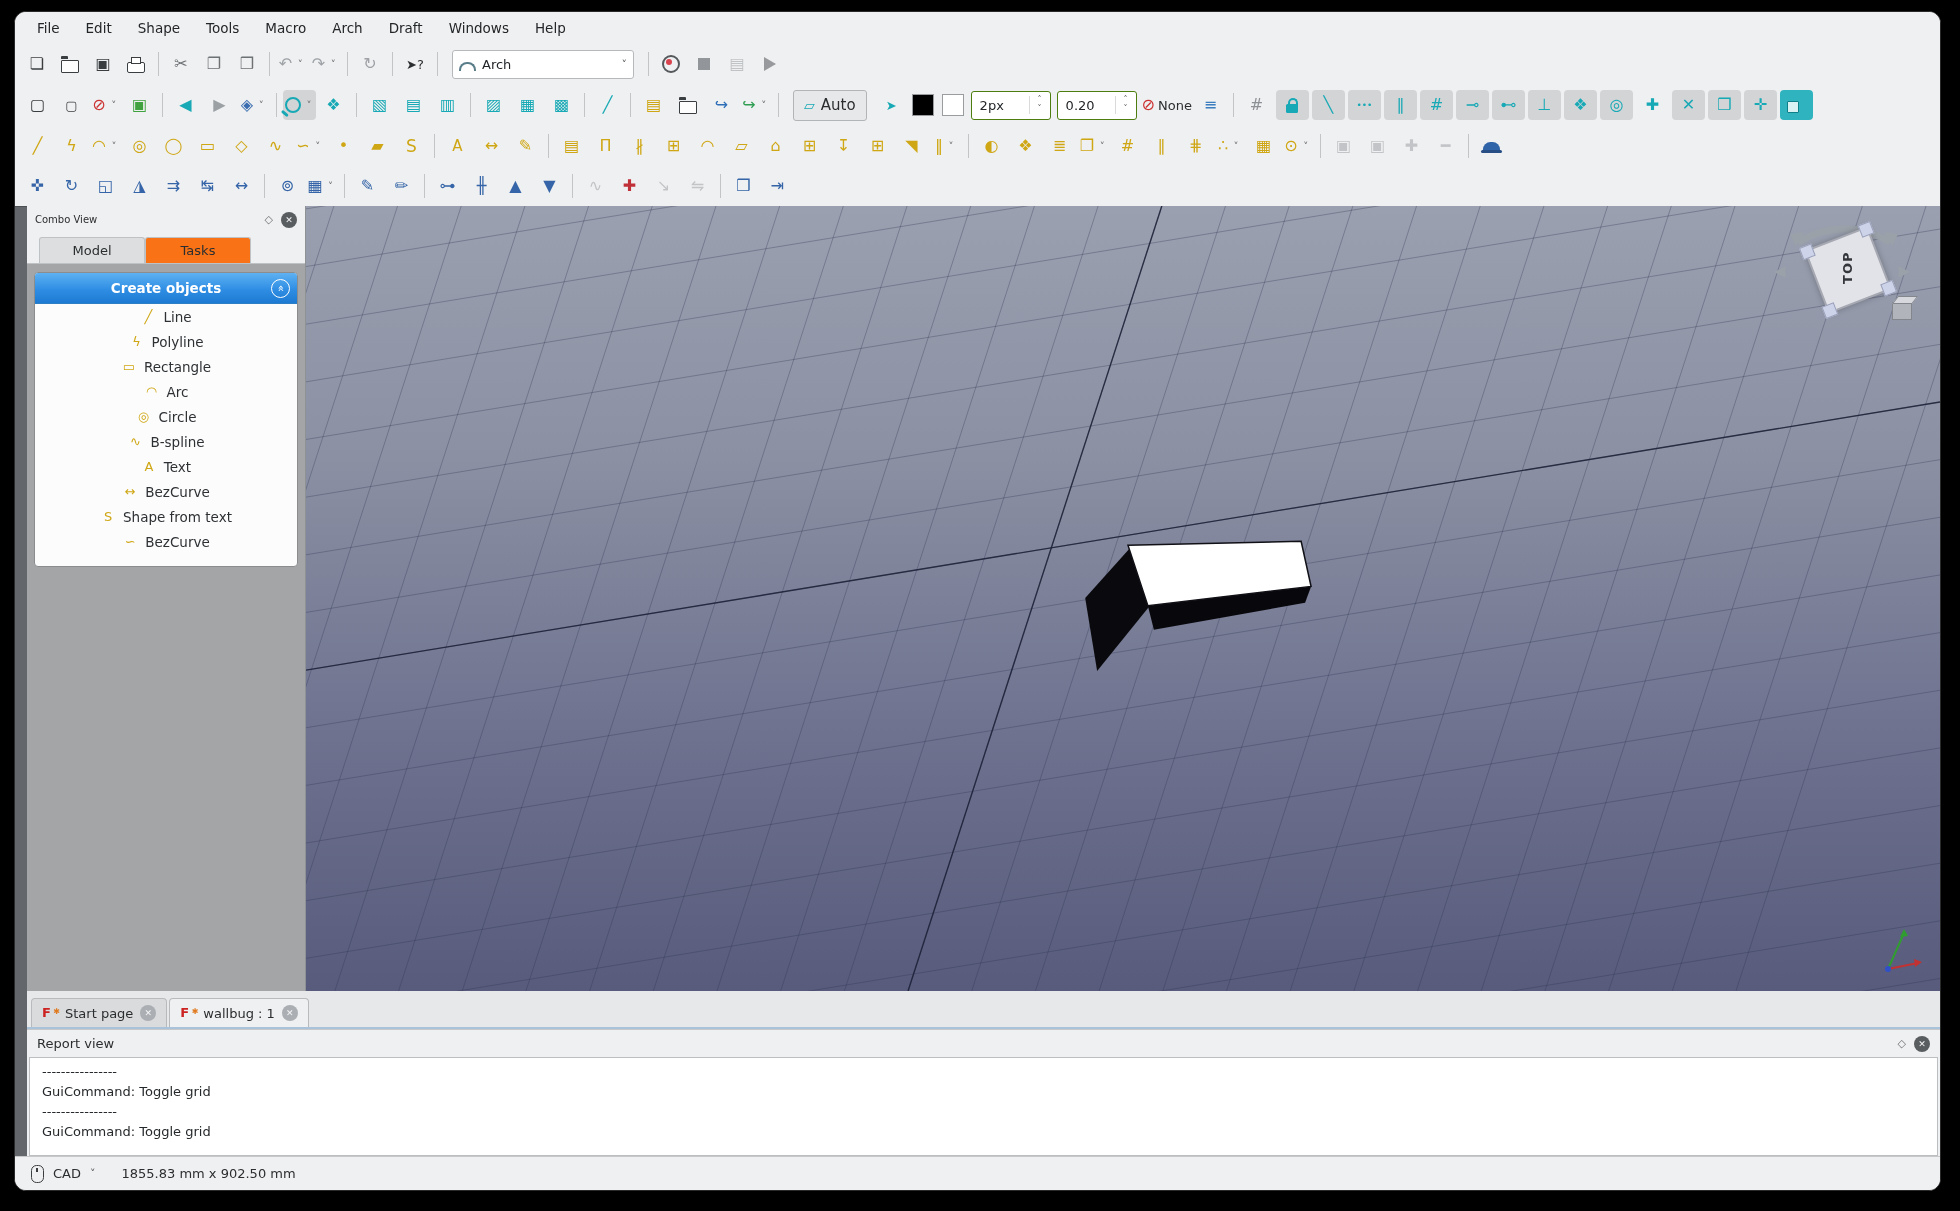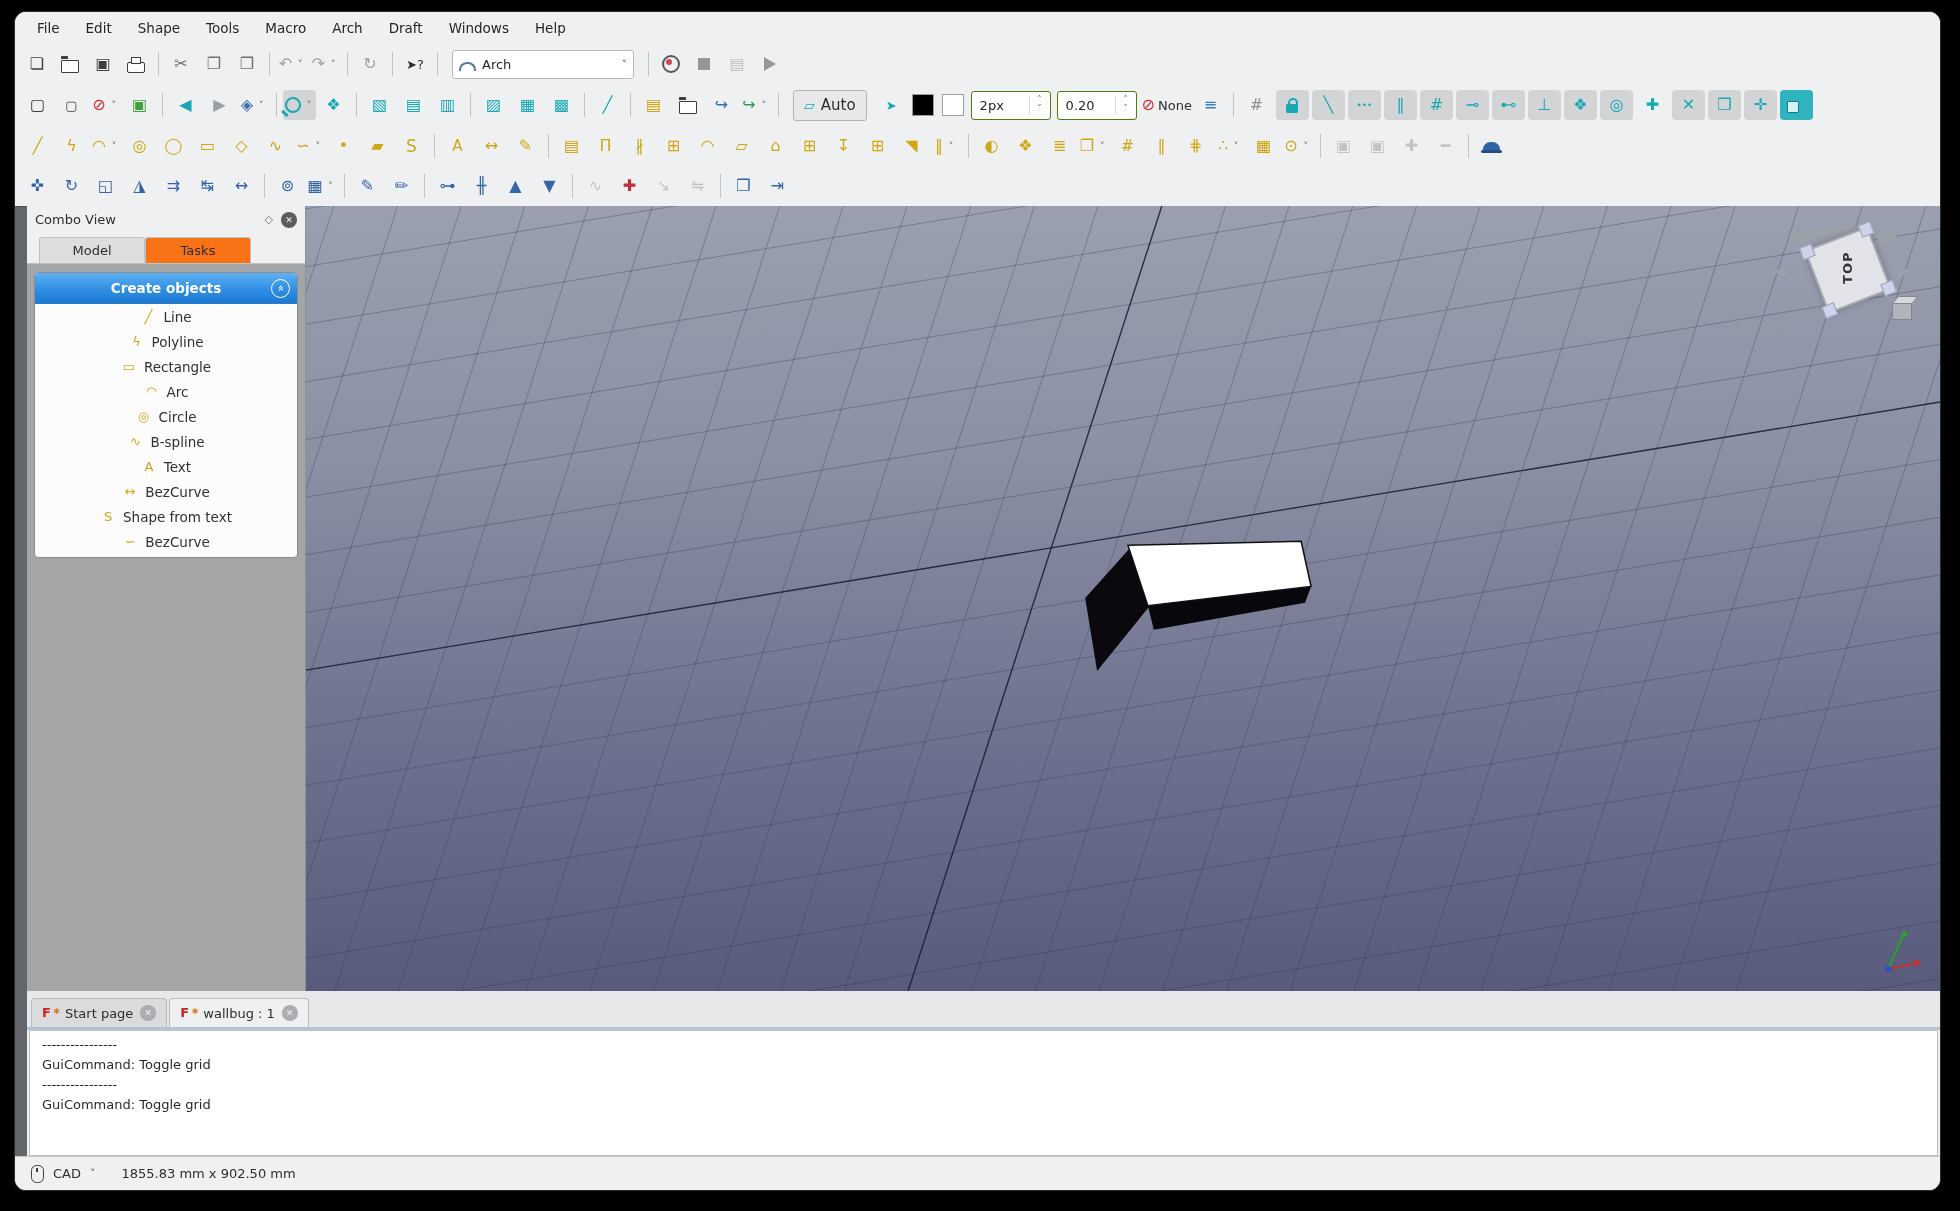--- a/index.html
+++ b/index.html
@@ -72,27 +72,27 @@
   .diamond{font-size:11px;color:#6a6e71;}
   .diamond::after{content:"◇";}
   
   .lower{flex:1;display:flex;min-height:0;}
   .dock-edge{width:12px;background:#63666a;border-top:1px solid #4e5154;}
   .lower-col{flex:1;display:flex;flex-direction:column;min-width:0;}
   .bodyrow{flex:1;display:flex;min-height:0;}
   
   .combo-view{width:278px;flex:0 0 auto;display:flex;flex-direction:column;background:#eff0f1;border-right:1px solid #8f9294;}
   .cv-header{height:27px;display:flex;align-items:center;padding:0 8px;gap:8px;}
-  .cv-title{flex:1;font-size:13px;color:#2b2e30;}
+  .cv-title{flex:1;font-size:10px;color:#2b2e30;}
   .cv-tabs{display:flex;padding:0 0 0 12px;align-items:flex-end;height:30px;}
   .cv-tab{min-width:84px;text-align:center;font-size:13px;color:#2b2e30;padding:5px 10px;border:1px solid #bfc2c4;
     border-bottom:none;background:#dcdedf;border-radius:3px 3px 0 0;}
   .cv-tab.active{background:#f97316;position:relative;z-index:2;}
   .cv-content{flex:1;background:#a4a5a7;border-top:1px solid #bfc2c4;padding:8px 7px;overflow:hidden;}
-  .task-box{background:#fcfcfc;border:1px solid #8a8c8e;border-radius:4px;overflow:hidden;padding-bottom:3px;}
+  .task-box{background:#fcfcfc;border:1px solid #8a8c8e;border-radius:4px;overflow:hidden;padding-bottom:12px;}
   .task-header{height:30px;background:linear-gradient(180deg,#5eb1f2 0%,#2f8ee4 55%,#1d7ad2 100%);
     display:flex;align-items:center;justify-content:center;position:relative;border-bottom:1px solid #2e7ec6;}
   .task-header .th-label{color:#fff;font-size:13.5px;font-weight:bold;}
   .collapse-btn{position:absolute;right:7px;top:6px;width:17px;height:17px;border:1.4px solid #fff;border-radius:50%;
     color:#fff;display:flex;align-items:center;justify-content:center;}
   .collapse-btn::after{content:"»";transform:rotate(-90deg);font-size:11px;margin-top:-1px;}
   .titem{height:25px;display:flex;align-items:center;justify-content:center;gap:7px;}
   .titem .ticon{color:#cfa715;font-size:13px;width:16px;text-align:center;}
   .titem .tlabel{font-size:13.5px;color:#2e3134;}
   
@@ -800,20 +800,25 @@
           <span class="circle-x"></span>
         </div>
         <div class="mtab active">
           <span class="fc-logo">F</span>
           <span>wallbug : 1</span>
           <span class="circle-x"></span>
         </div>
       </div>
 
       <div class="report">
+        <div class="rv-header">
+          <span class="rv-title">Report view</span>
+          <span class="diamond"></span>
+          <span class="circle-x" style="background:#5a5d60"></span>
+        </div>
         <div class="rv-body">
             <div class="rline">----------------</div>
             <div class="rline">GuiCommand: Toggle grid</div>
             <div class="rline">----------------</div>
             <div class="rline">GuiCommand: Toggle grid</div>
           </div>
       </div>
     </div>
   </div>
 

